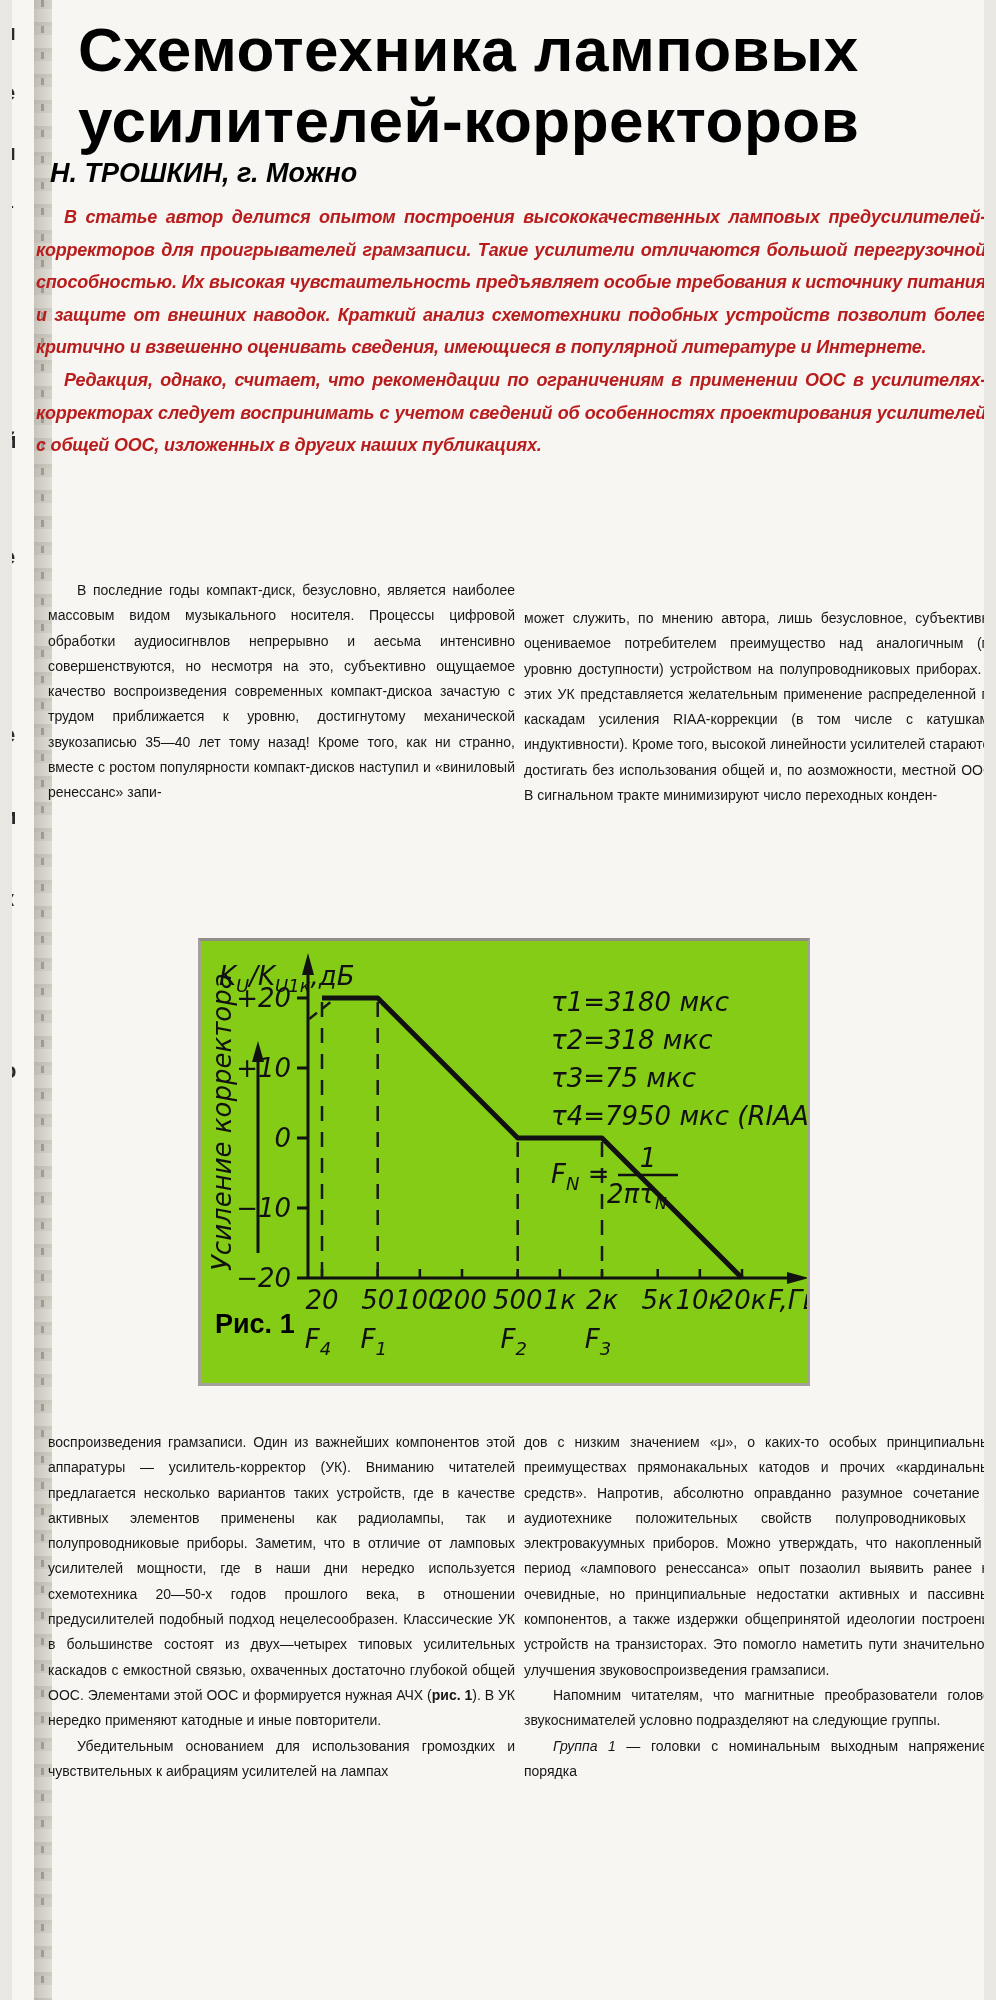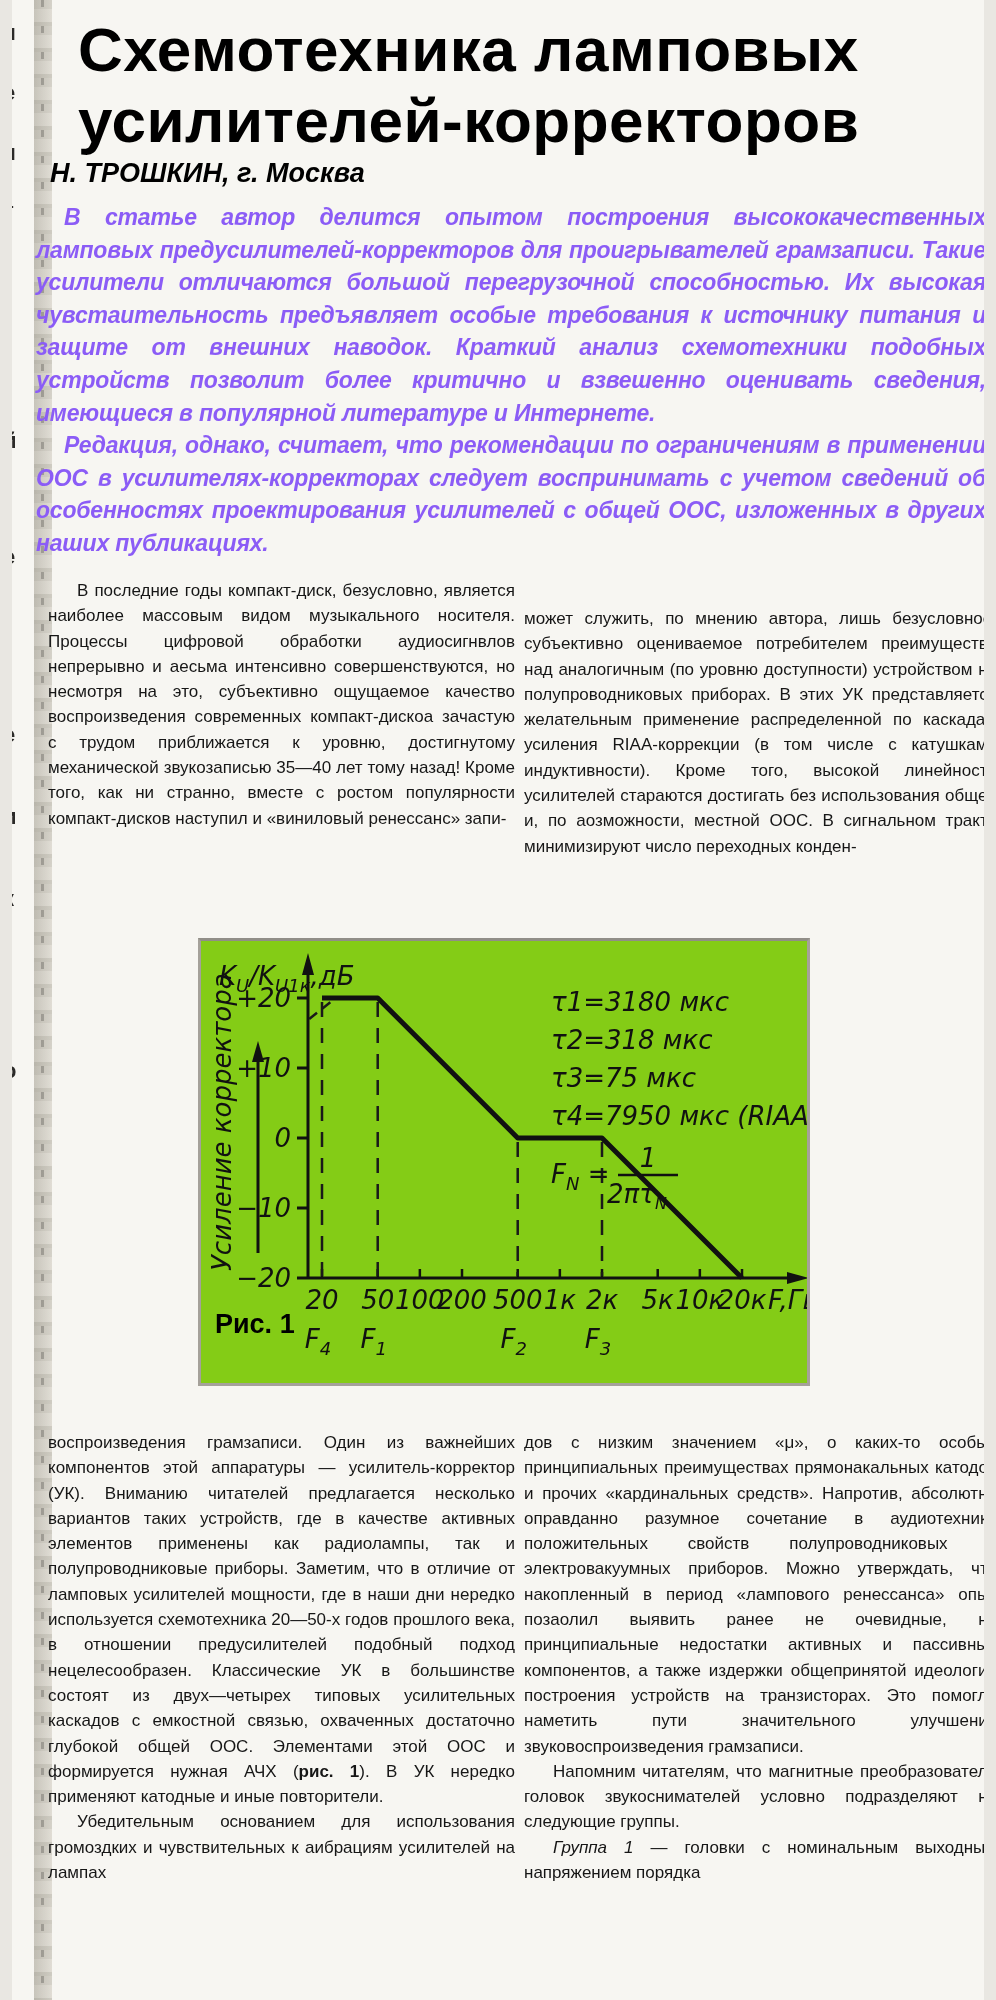--- a/index.html
+++ b/index.html
@@ -26,25 +26,25 @@
     position:absolute;left:-9px;width:22px;overflow:hidden;
     font-weight:bold;font-size:22px;color:#2b2a28;line-height:22px;
   }
   
   #title{position:absolute;left:66px;top:14px;width:920px;
     font-weight:bold;font-size:62px;line-height:71px;letter-spacing:.5px;color:#000;}
   #author{position:absolute;left:38px;top:158px;width:900px;
     font-weight:bold;font-style:italic;font-size:27px;color:#000;}
   
   #lede{position:absolute;left:24px;top:201px;width:950px;
-    font-weight:bold;font-style:italic;font-size:23px;line-height:32.6px;
-    text-align:justify;color:#8b5cf6;letter-spacing:-0.2px;}
+    font-weight:bold;font-style:italic;font-size:18px;line-height:32.6px;
+    text-align:justify;color:#b91c1c;letter-spacing:-0.2px;}
   #lede p{margin:0;text-indent:28px;}
   
-  .block{position:absolute;text-align:justify;font-size:17px;line-height:25.3px;}
+  .block{position:absolute;text-align:justify;font-size:14px;line-height:25.3px;}
   .block p{margin:0;text-indent:29px;}
   .block p.cont{text-indent:0;}
   .narrow{overflow-wrap:break-word;}
   #left-top{left:36px;top:578px;width:467px;height:352px;overflow:hidden;}
   #right-top{left:512px;top:606px;width:473px;height:358px;overflow:hidden;}
   #left-mid{left:36px;top:928px;width:142px;height:502px;line-height:25px;overflow:hidden;}
   #right-mid{left:806px;top:941px;width:181px;height:488px;line-height:25px;overflow:hidden;}
   #left-bottom{left:36px;top:1430px;width:467px;height:570px;overflow:hidden;}
   #right-bottom{left:512px;top:1430px;width:473px;height:570px;overflow:hidden;}
   
@@ -84,21 +84,21 @@
       <span class="gutter-frag" style="top: 1420px;">.</span>
       <span class="gutter-frag" style="top: 1620px;">-</span>
       <span class="gutter-frag" style="top: 1820px;">:</span>
     </div>
 
   <div id="title">
     <div>Схемотехника ламповых</div>
     <div>усилителей-корректоров</div>
   </div>
 
-  <div id="author">Н. ТРОШКИН, г. Москва</div>
+  <div id="author">Н. ТРОШКИН, г. Можно</div>
 
   <div id="lede">
     <p>В статье автор делится опытом построения высококачественных ламповых предусилителей-корректоров для проигрывателей грамзаписи. Такие усилители отличаются большой перегрузочной способностью. Их высокая чувстаительность предъявляет особые требования к источнику питания и защите от внешних наводок. Краткий анализ схемотехники подобных устройств позволит более критично и взвешенно оценивать сведения, имеющиеся в популярной литературе и Интернете.</p>
     <p>Редакция, однако, считает, что рекомендации по ограничениям в применении ООС в усилителях-корректорах следует воспринимать с учетом сведений об особенностях проектирования усилителей с общей ООС, изложенных в других наших публикациях.</p>
   </div>
 
   <div id="left-top" class="block">
     <p>В последние годы компакт-диск, безусловно, является наиболее массовым видом музыкального носителя. Процессы цифровой обработки аудиосигнвлов непрерывно и аесьма интенсивно совершенствуются, но несмотря на это, субъективно ощущаемое качество воспроизведения современных компакт-дискоа зачастую с трудом приближается к уровню, достигнутому механической звукозаписью 35—40 лет тому назад! Кроме того, как ни странно, вместе с ростом популярности компакт-дисков наступил и «виниловый ренессанс» запи-</p>
   </div>
 

